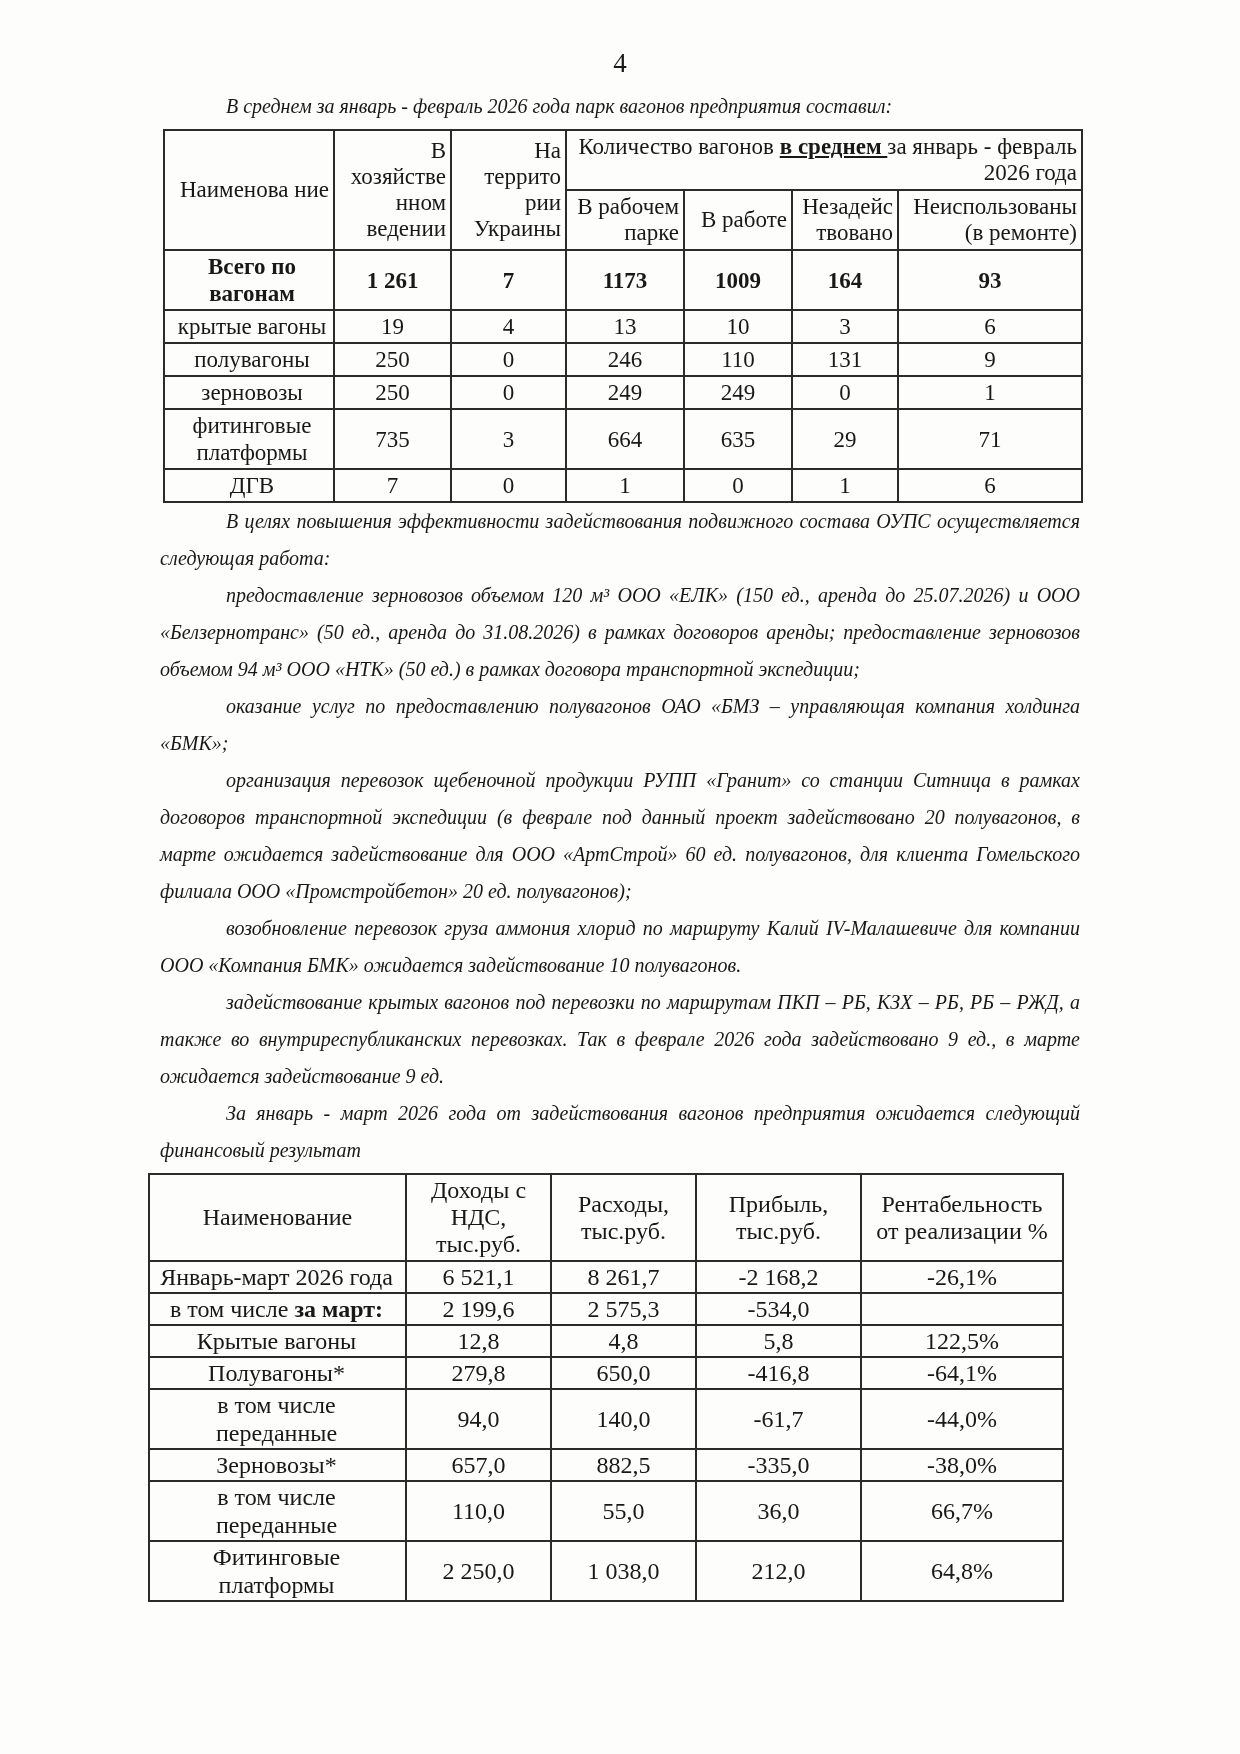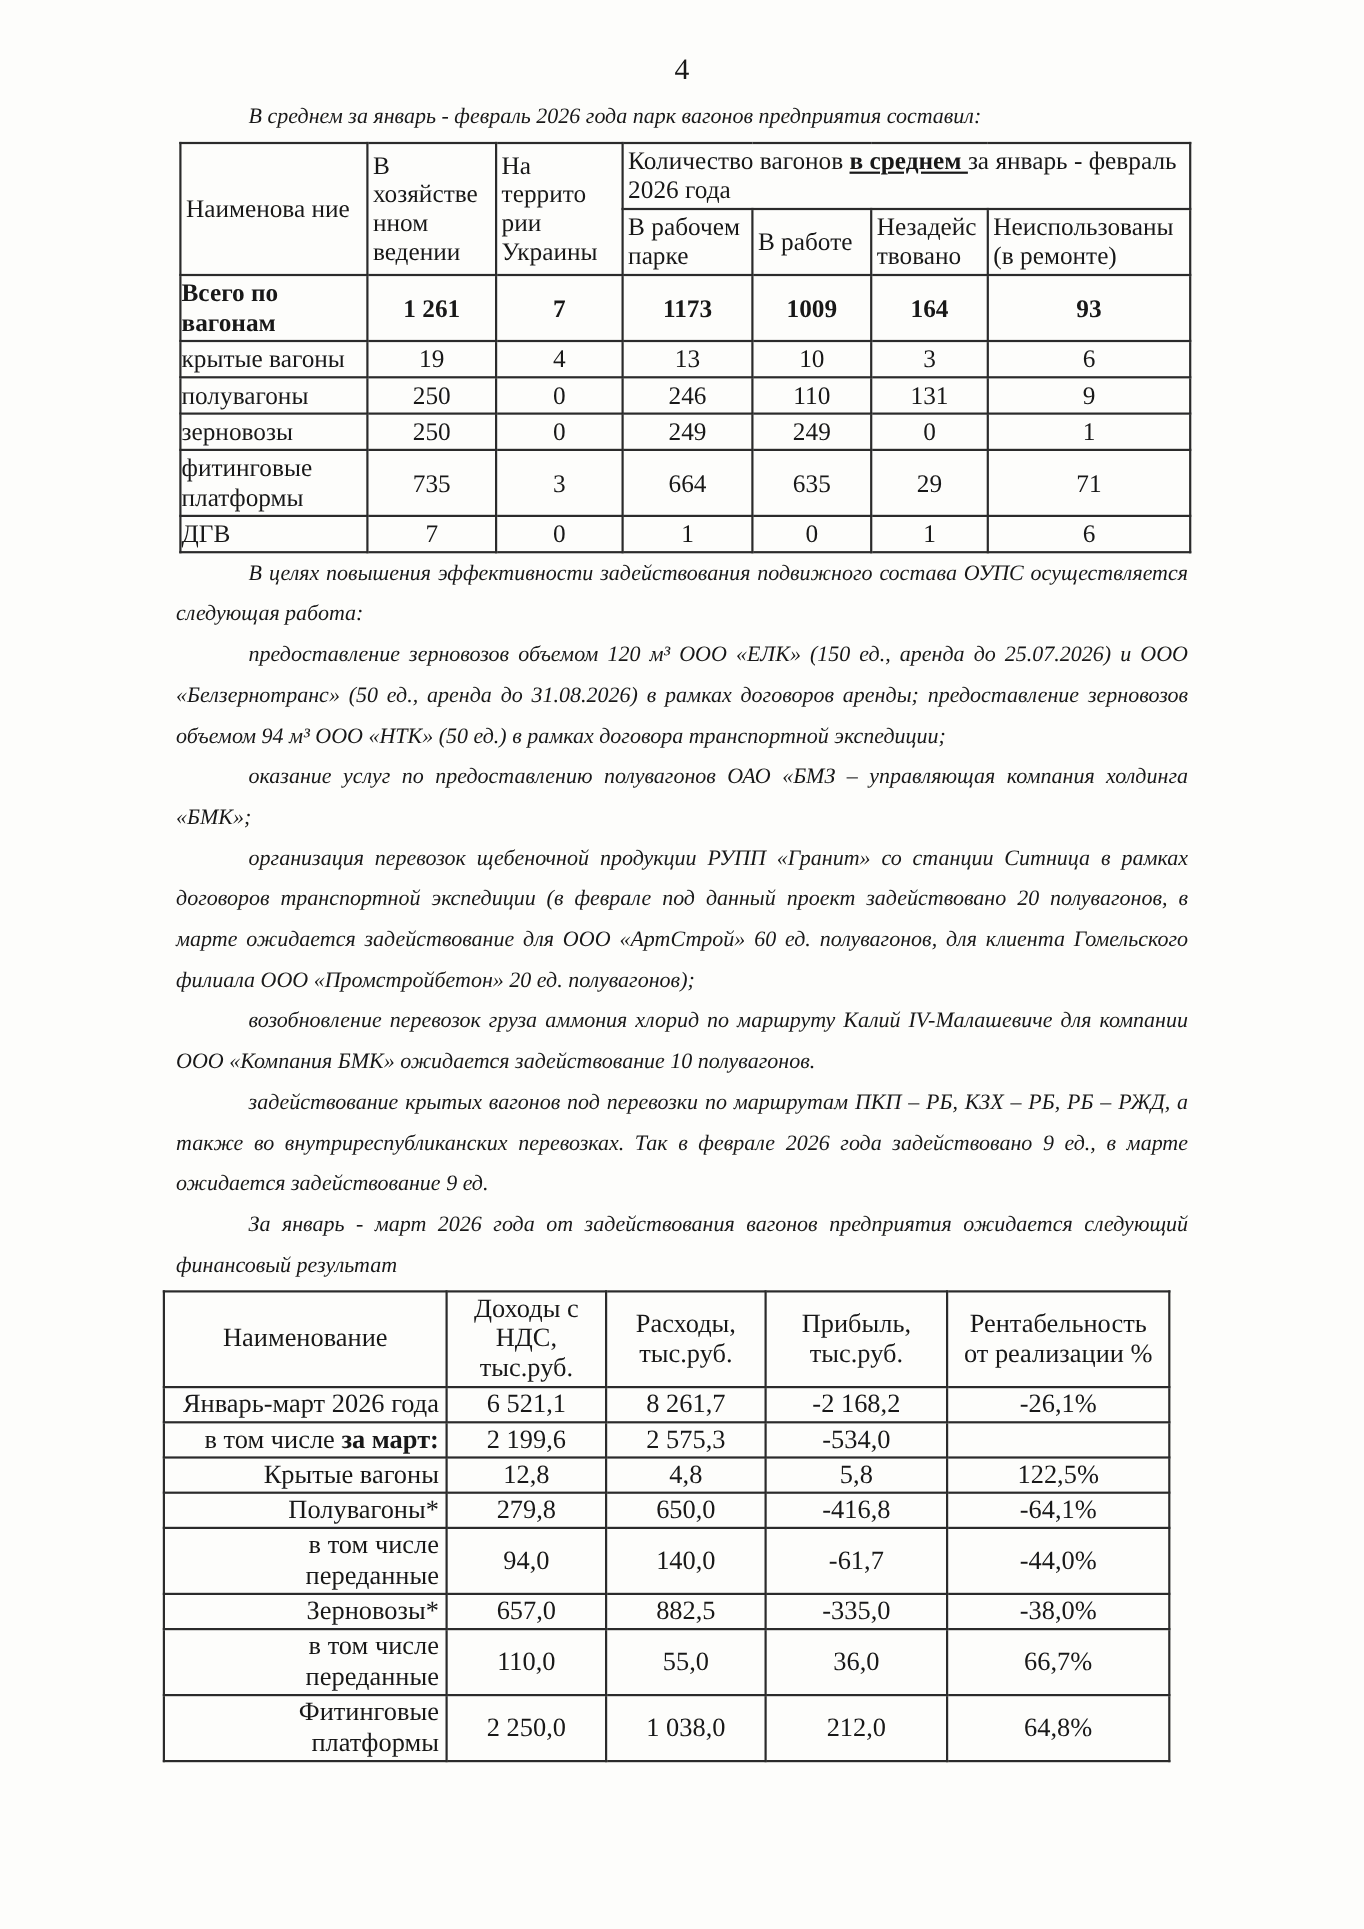--- a/index.html
+++ b/index.html
@@ -9,31 +9,31 @@
   .content{padding:46px 160px 0 160px;}
   .page-number{text-align:center;font-size:27px;line-height:34px;margin:0 0 8px 0;}
   .para{font-size:20px;line-height:37px;text-align:justify;text-indent:66px;margin:0;font-style:italic;}
   .para.after-table{margin-top:0;}
 
   table{border-collapse:collapse;table-layout:fixed;}
   th,td{border:2px solid #2b2b2b;box-sizing:border-box;}
 
   
   .t1{width:918px;margin:4px 0 0 3px;font-size:23px;}
-  .t1 th{font-weight:normal;text-align:left;vertical-align:middle;line-height:26px;padding:3px 4px;}
+  .t1 th{font-weight:normal;text-align:right;vertical-align:middle;line-height:26px;padding:3px 4px;}
   .t1 td{text-align:center;vertical-align:middle;line-height:27px;padding:2px 5px;}
-  .t1 td.name{text-align:left;padding-left:0;margin-left:20px;}
+  .t1 td.name{text-align:center;padding-left:11px;margin-left:20px;}
   .t1 tr.total td{font-weight:bold;}
   .emph{font-weight:bold;text-decoration:underline;}
 
   
   .t2{width:914px;margin:4px 0 0 -12px;font-size:24px;}
   .t2 th{font-weight:normal;text-align:center;vertical-align:middle;line-height:27px;padding:2px 6px;}
   .t2 td{text-align:center;vertical-align:middle;line-height:28px;padding:1px 6px;}
-  .t2 td.name{text-align:right;padding-left:4px;}
+  .t2 td.name{text-align:center;padding-left:4px;}
   .bold{font-weight:bold;}
 </style>
 </head>
 <body>
 
 <div class="page">
   <div class="content">
 
     <p class="page-number">4</p>
 

